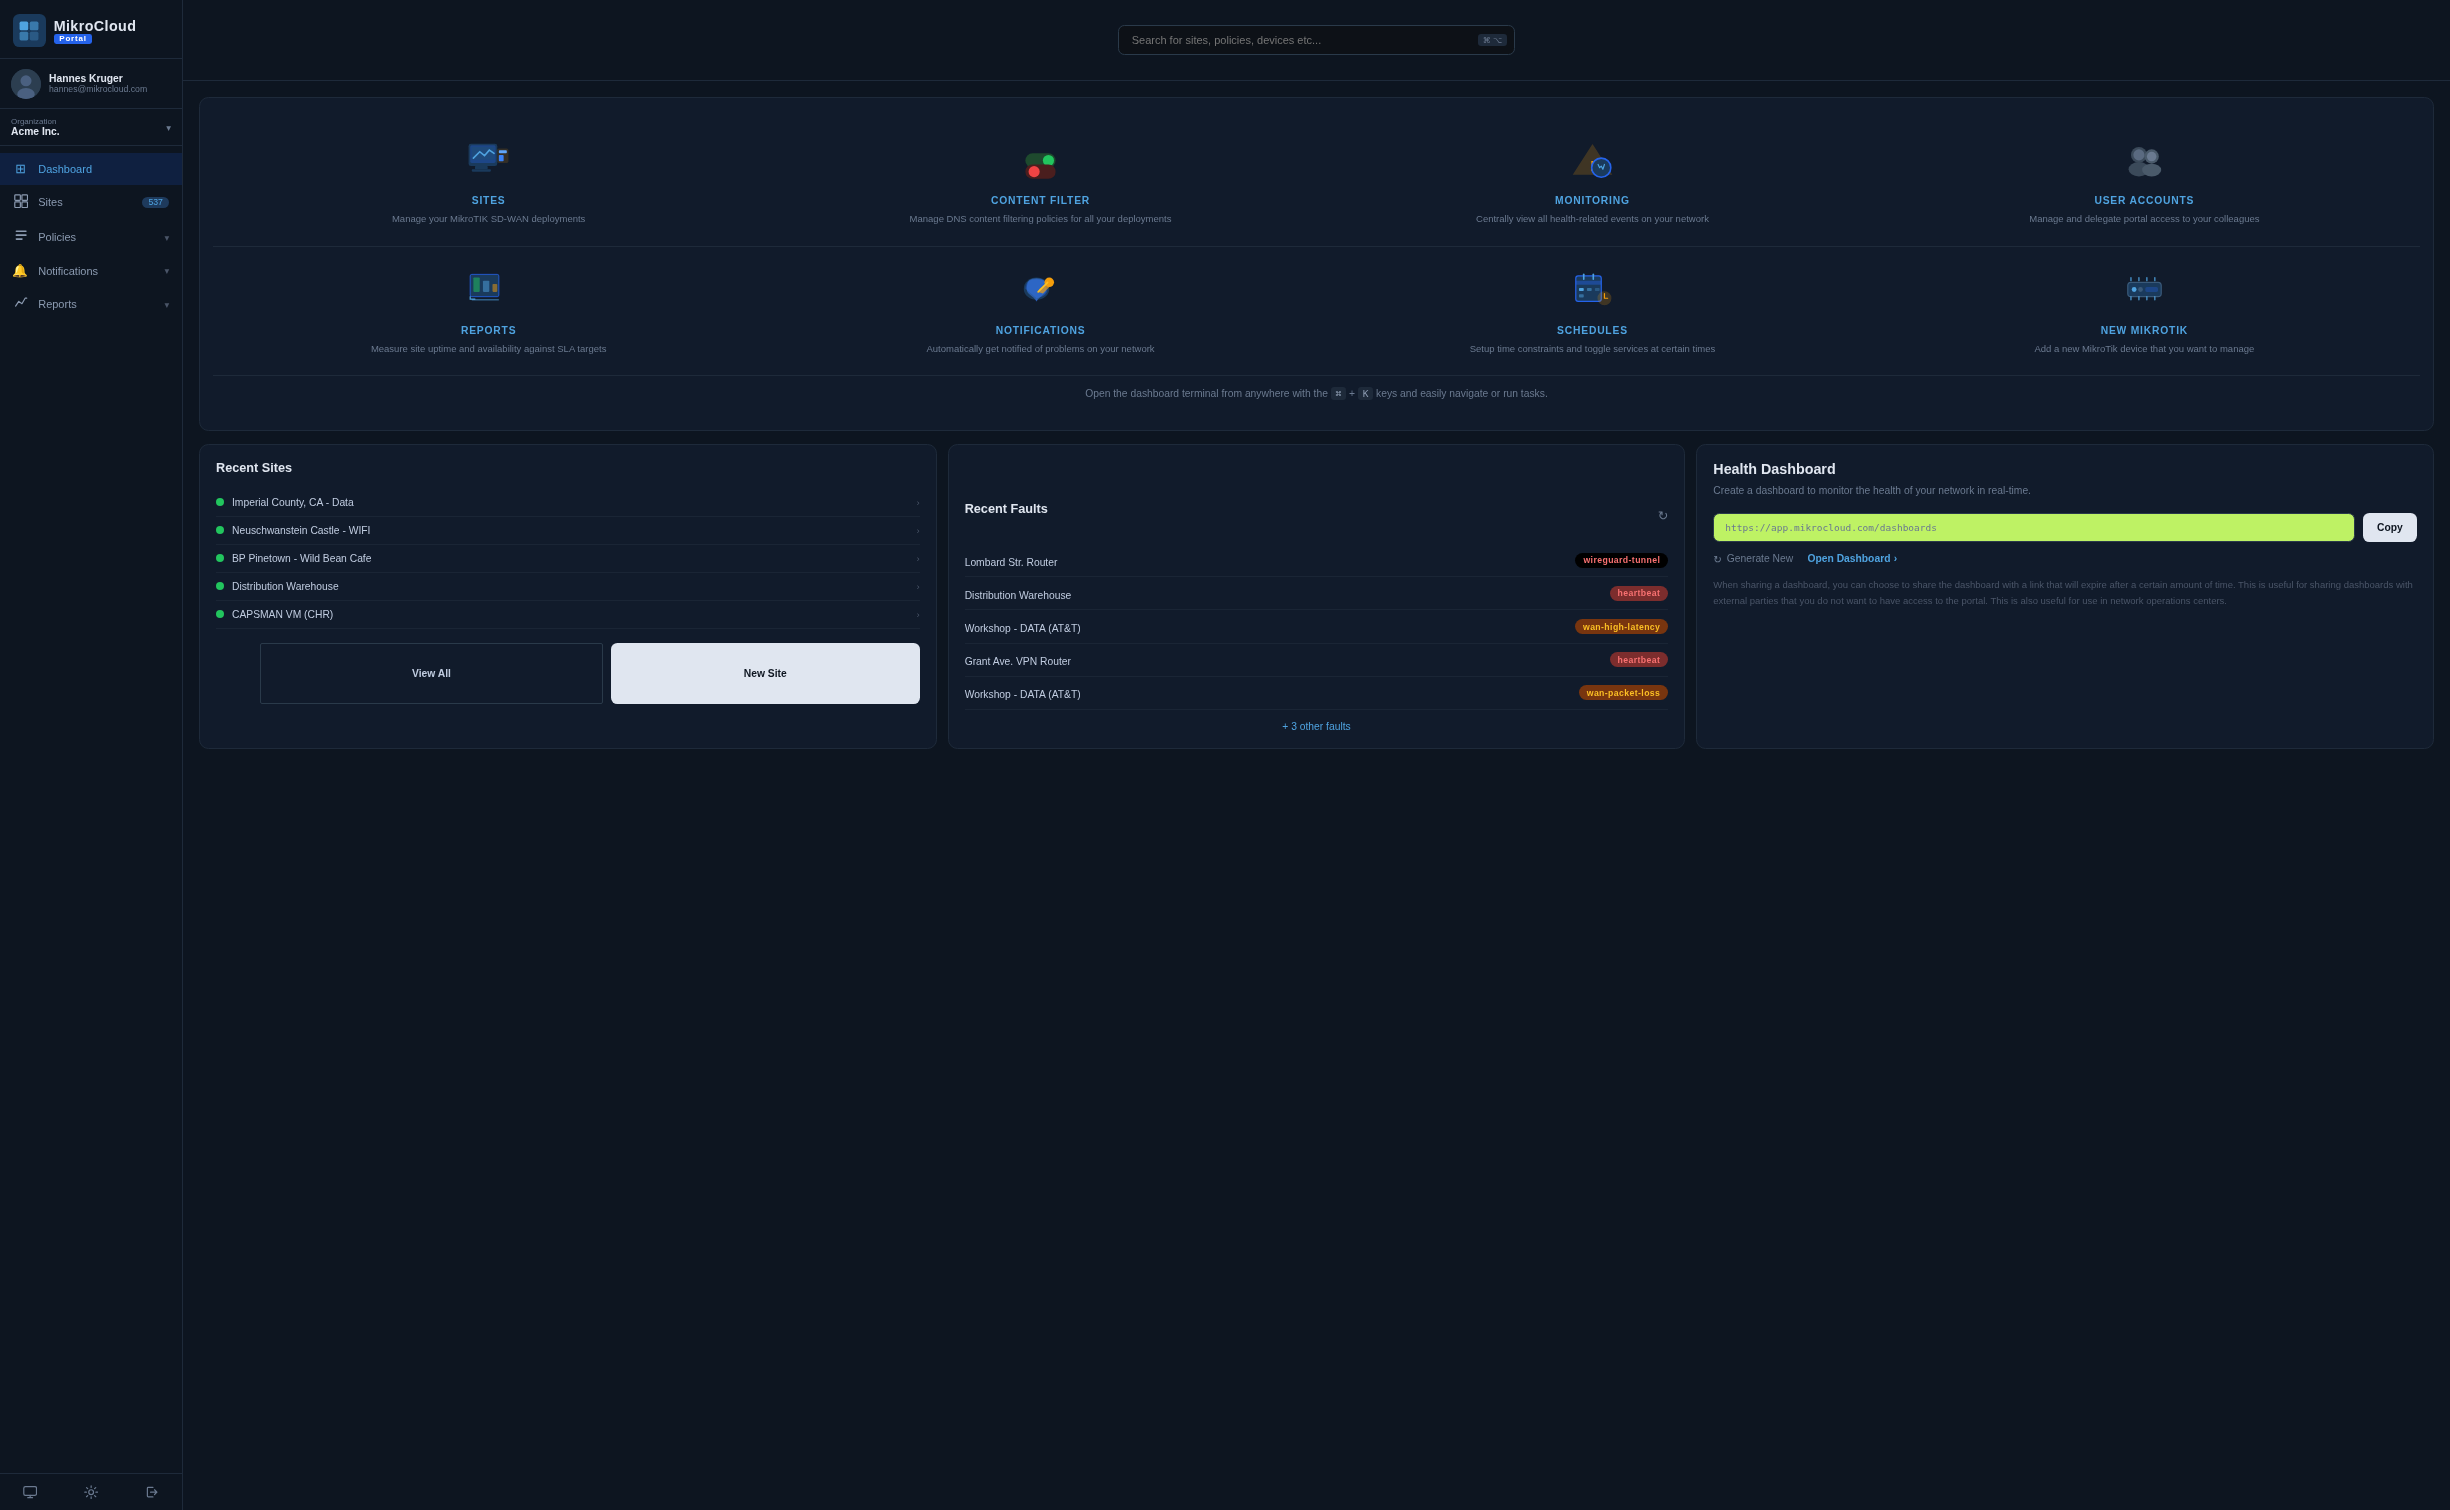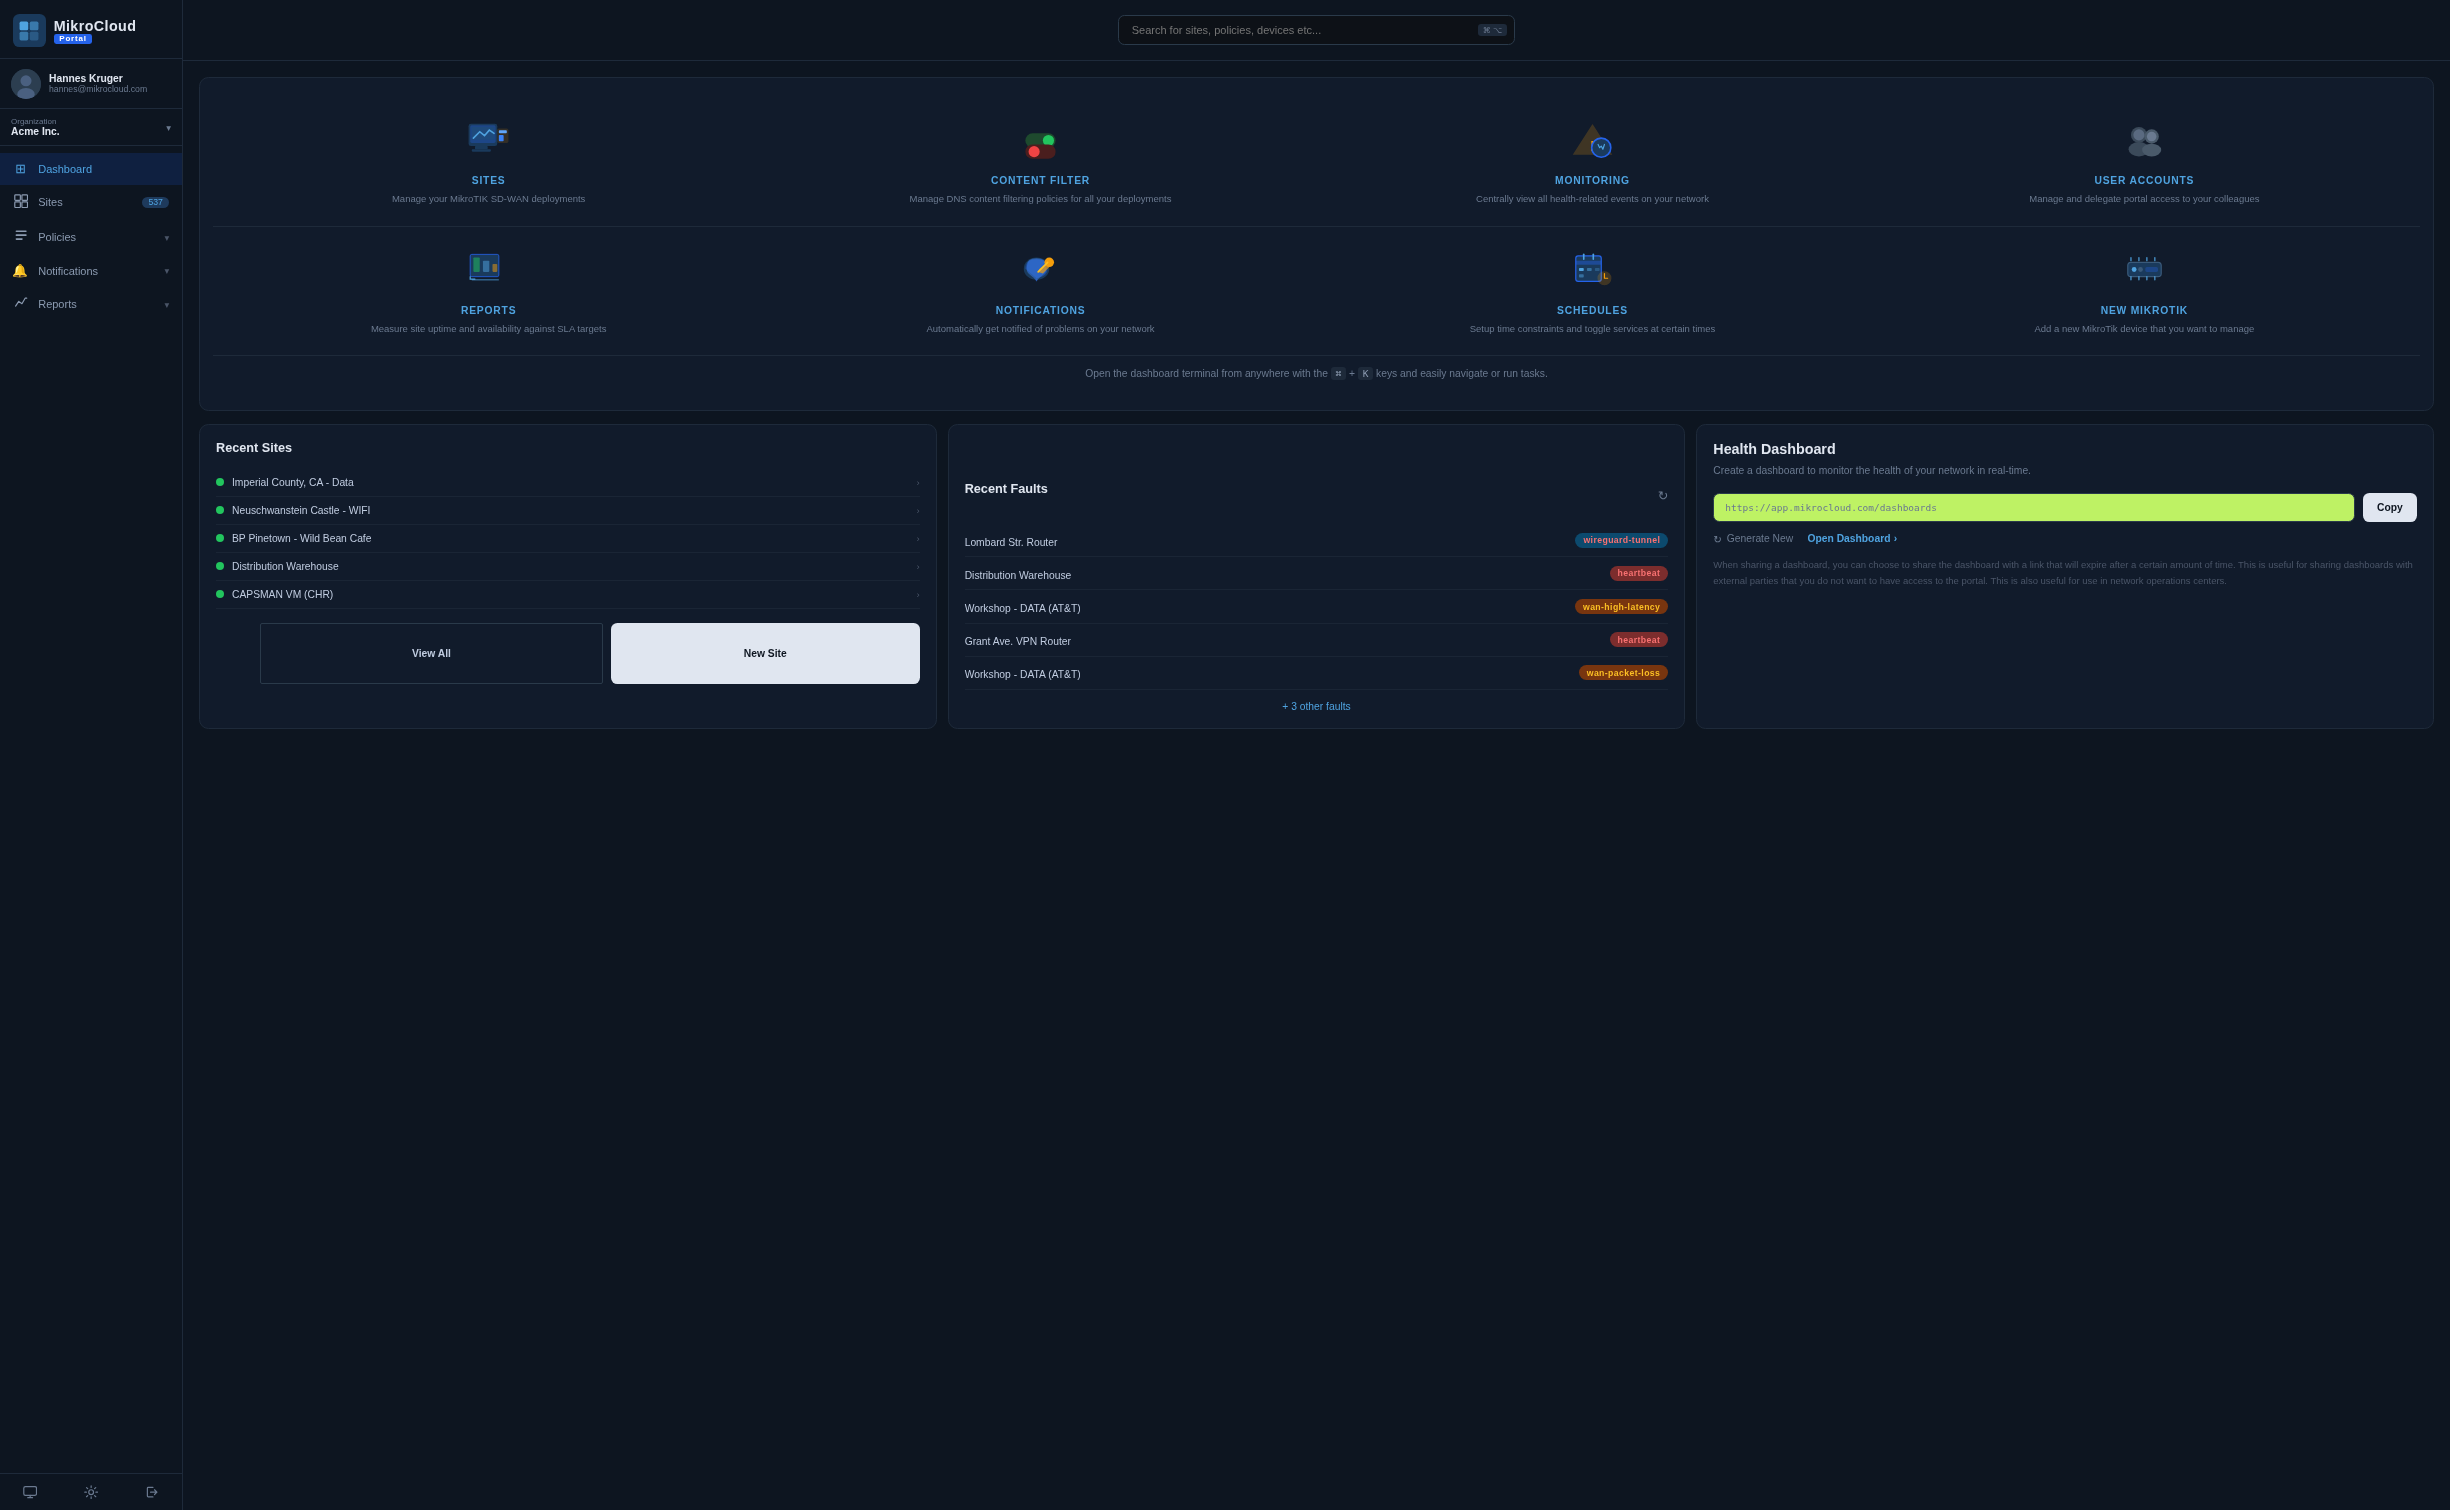--- a/index.html
+++ b/index.html
@@ -146,21 +146,21 @@
     .header {
       display: flex;
       align-items: center;
       padding: 11px 19px;
       background: #0d1520;
       border-bottom: 0.8px solid #1e2a3a;
     }
     .search-bar {
       flex: 1;
       max-width: 397px;
-      margin: 4px auto;
+      margin: 14px auto;
       position: relative;
     }
     .search-input {
       width: 100%;
       background: #0d1117;
       border: 0.8px solid #2a3a4a;
       border-radius: 6.4px;
       padding: 8px 32px 8px 12.7px;
       color: #8b9ab0;
       font-size: 11px;
@@ -322,21 +322,21 @@
     }
     .fault-item:last-of-type { border-bottom: none; }
     .fault-name { color: #c0cce0; font-size: 10.3px; }
     .fault-tag {
       font-size: 8.7px;
       font-weight: 700;
       padding: 2.4px 8px;
       border-radius: 9.5px;
       letter-spacing: 0.4px;
     }
-    .tag-wireguard { background: #0c4a6e; color: #f87171; }
+    .tag-wireguard { background: #000000; color: #f87171; }
     .tag-heartbeat { background: #7c2d2d; color: #f87171; }
     .tag-latency { background: #78350f; color: #fbbf24; }
     .tag-packet-loss { background: #78350f; color: #fbbf24; }
     .other-faults {
       text-align: center;
       color: #4fa3e0;
       font-size: 10.3px;
       margin-top: 11px;
       cursor: pointer;
     }

